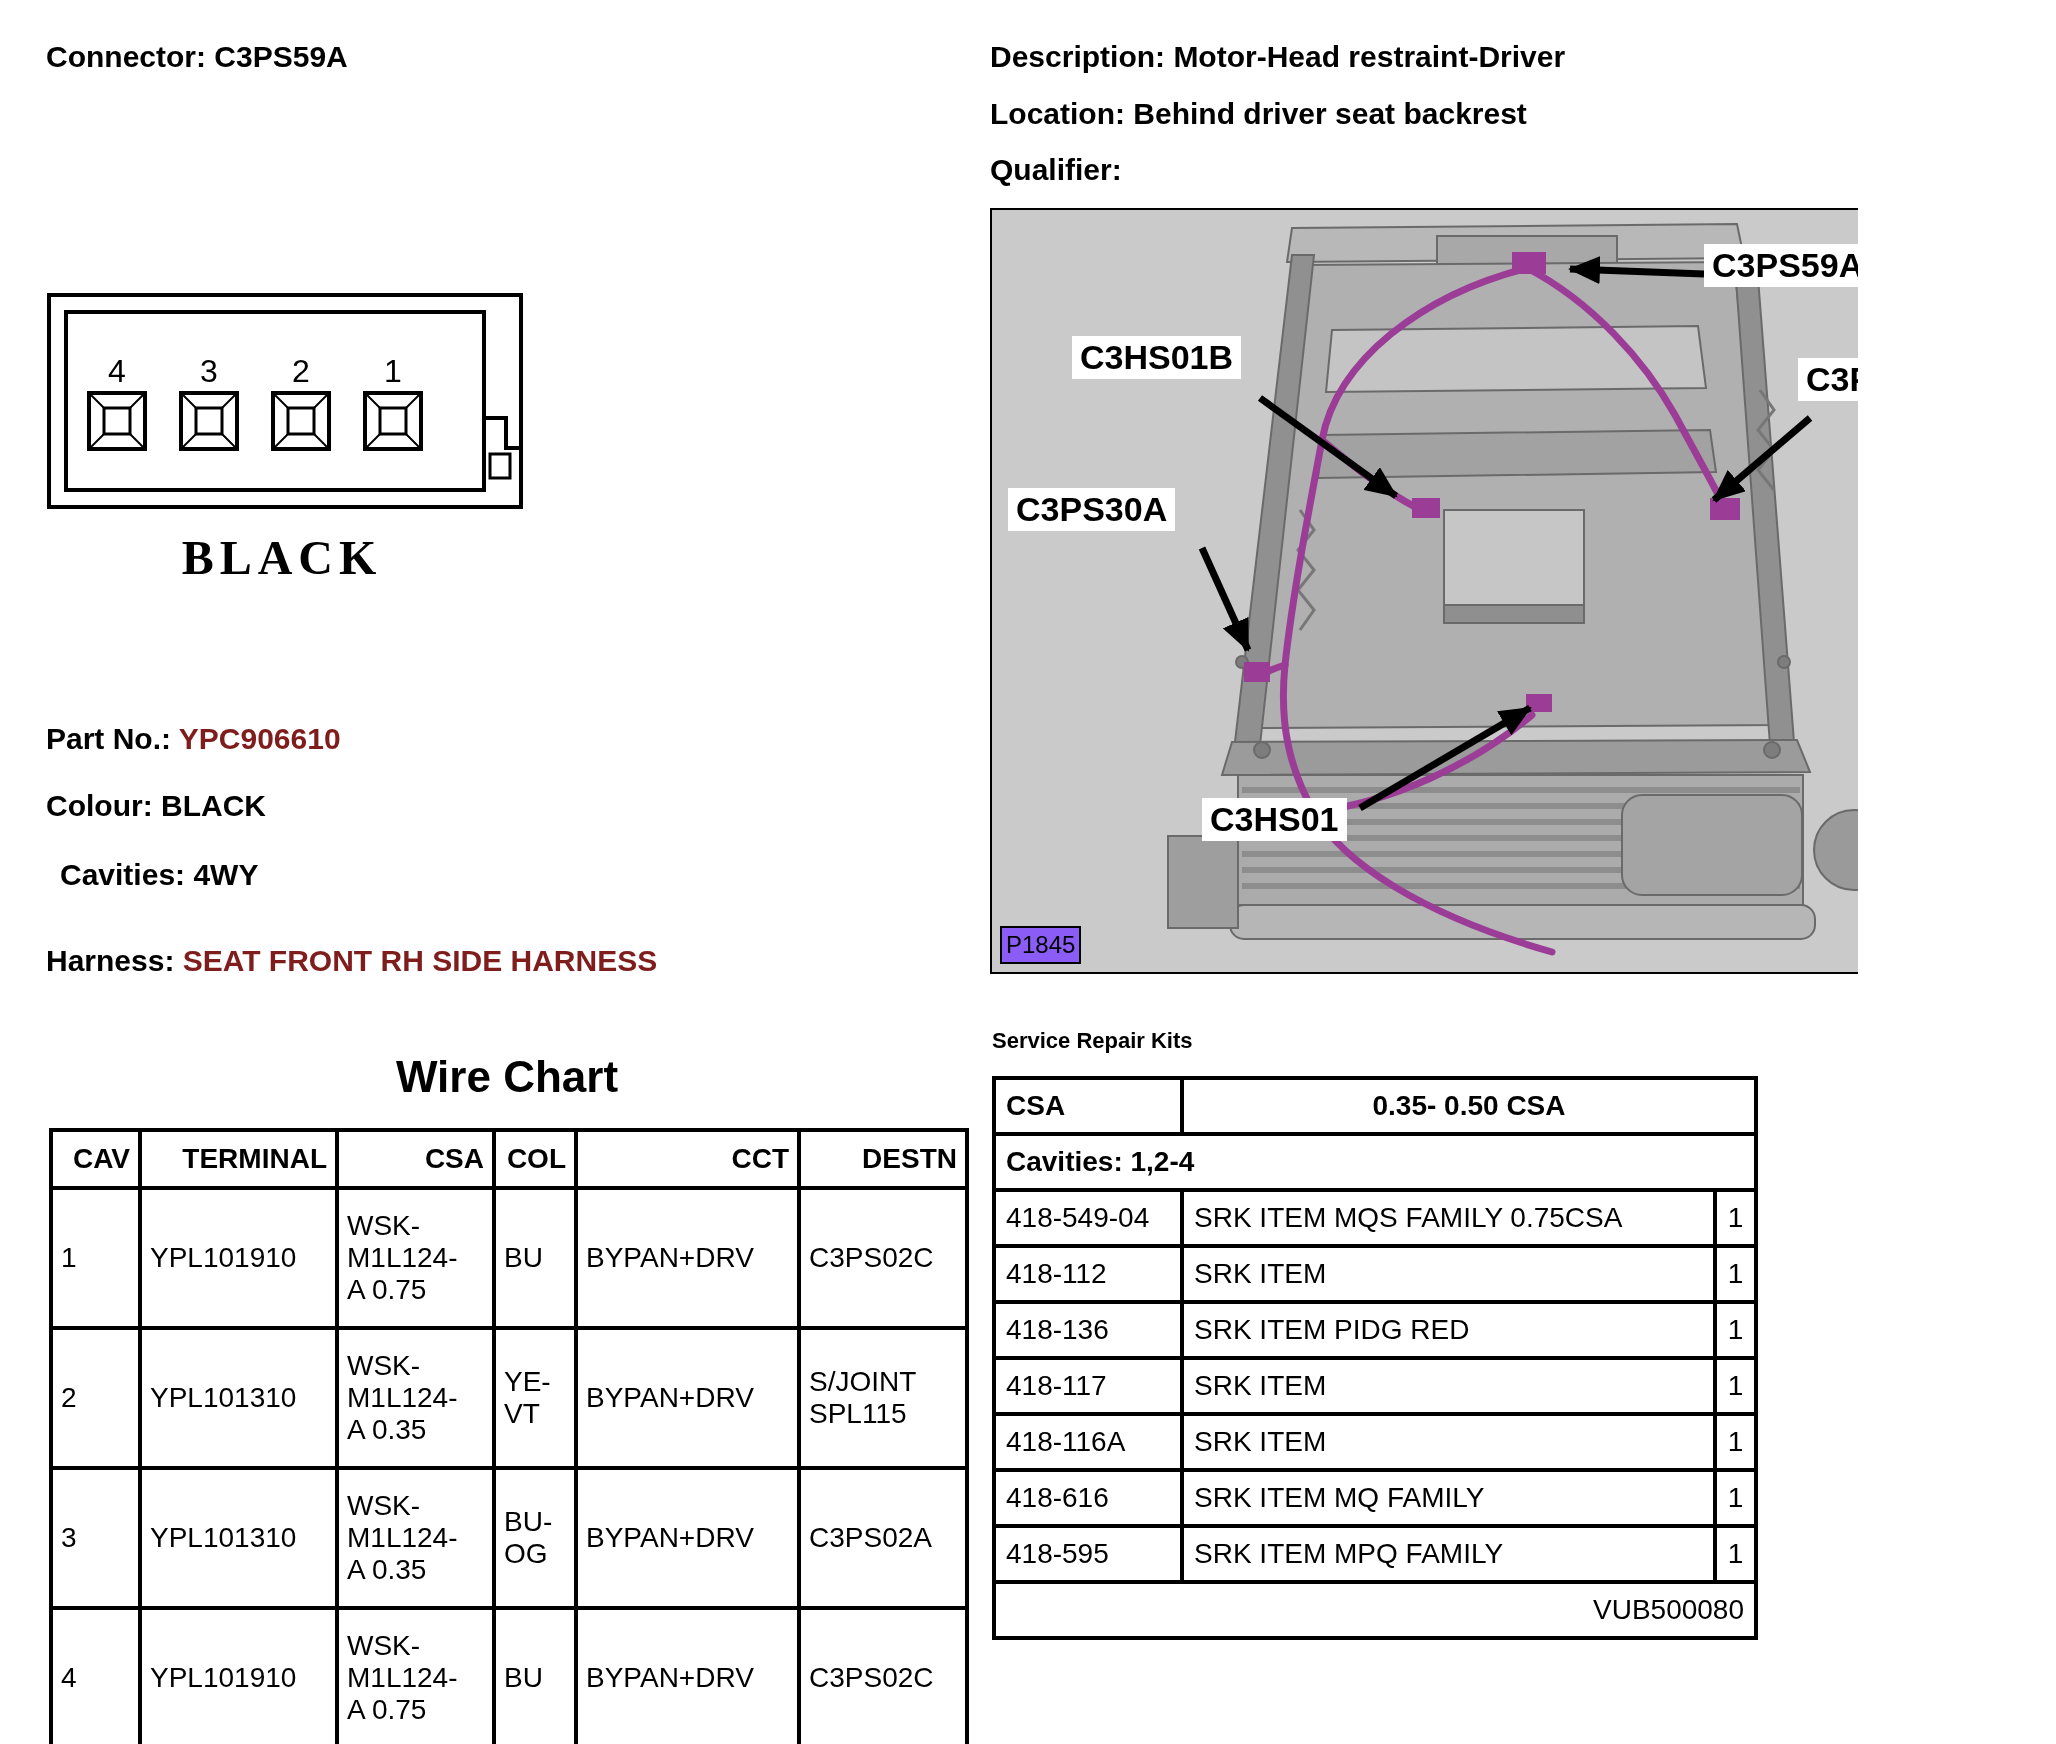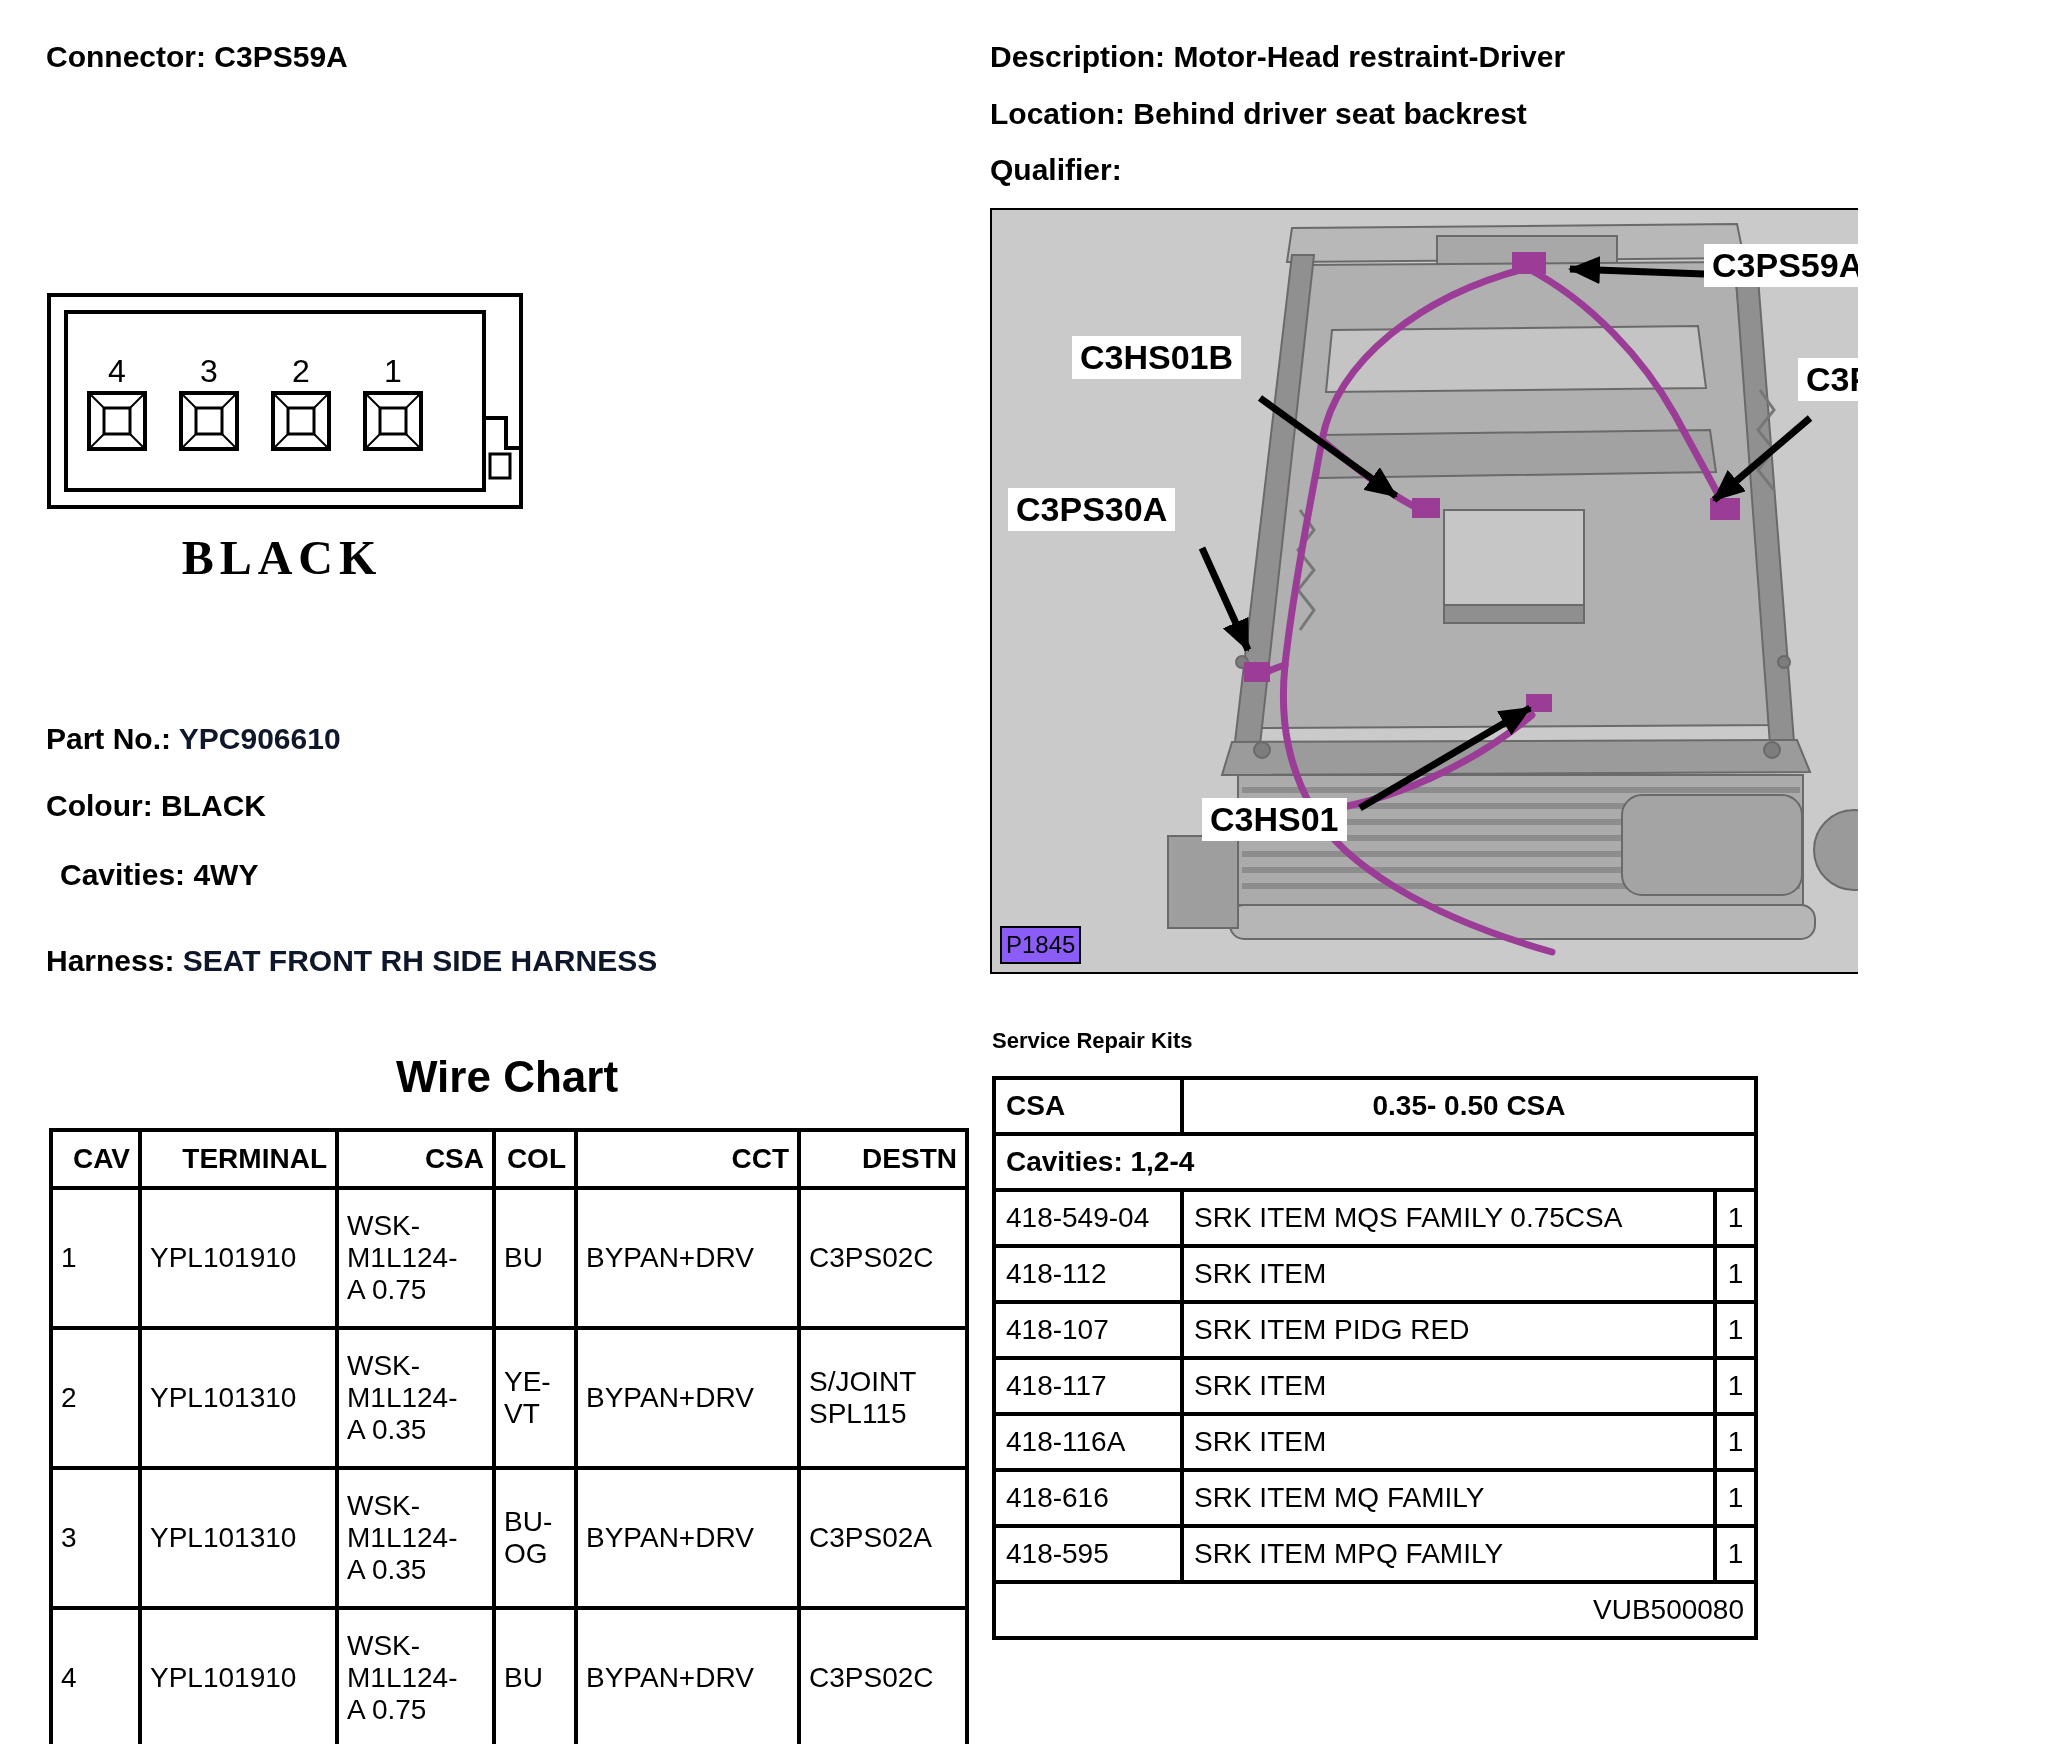--- a/index.html
+++ b/index.html
@@ -2,21 +2,21 @@
 <html><head>
 <meta charset="utf-8">
 <style>
   html,body { margin:0; padding:0; background:#ffffff; }
   .canvas {
     position:relative; width:1858px; height:1744px; background:#ffffff;
     font-family:"Liberation Sans", sans-serif; color:#000;
     overflow:hidden;
   }
   .info-line { position:absolute; font-size:30px; font-weight:bold; white-space:nowrap; }
-  .green { color:#0f172a; }
+  .green { color:#7f1d1d; }
 
   
   .conn-diagram { position:absolute; left:46px; top:292px; width:500px; height:312px; }
 
   
   .photo {
     position:absolute; left:990px; top:208px; width:1037px; height:762px;
     background:#cacaca; border:2px solid #000;
   }
   .photo svg { position:absolute; left:0; top:0; }
@@ -312,21 +312,21 @@
         <td>418-549-04</td>
         <td>SRK ITEM MQS FAMILY 0.75CSA</td>
         <td class="center">1</td>
       </tr>
       <tr>
         <td>418-112</td>
         <td>SRK ITEM</td>
         <td class="center">1</td>
       </tr>
       <tr>
-        <td>418-107</td>
+        <td>418-136</td>
         <td>SRK ITEM PIDG RED</td>
         <td class="center">1</td>
       </tr>
       <tr>
         <td>418-117</td>
         <td>SRK ITEM</td>
         <td class="center">1</td>
       </tr>
       <tr>
         <td>418-116A</td>

